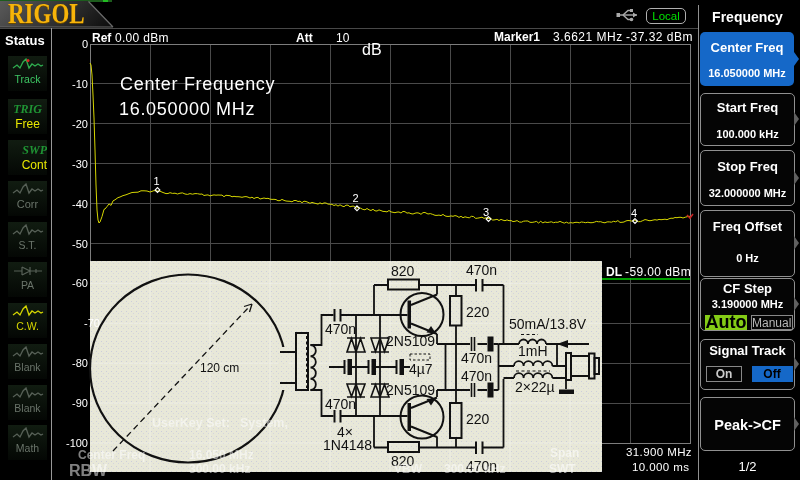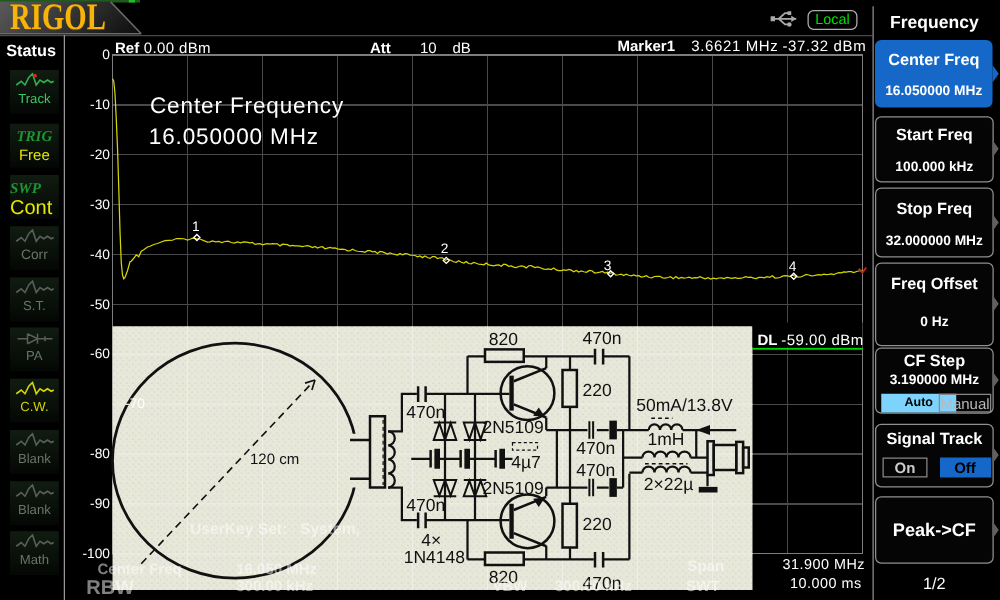--- a/index.html
+++ b/index.html
@@ -170,33 +170,33 @@
       <g fill="#fff" fill-opacity="0.5" font-family="Liberation Sans" font-weight="bold" font-size="12.5">
         <text x="152" y="427">UserKey Set:</text>
         <text x="240" y="427">System,</text>
       </g>
 </svg>
 
 <div class="ab w b" style="left:92px;top:31px;font-size:12px">Ref</div>
 <div class="ab w" style="left:115px;top:31px;font-size:12px;letter-spacing:0.3px">0.00 dBm</div>
 <div class="ab w b" style="left:296px;top:31px;font-size:12px">Att</div>
 <div class="ab w" style="left:336px;top:31px;font-size:12px">10</div>
-    <div class="ab w" style="left:362px;top:31px;font-size:12px">dB</div>
+    <div class="ab w" style="left:362px;top:41px;font-size:16px">dB</div>
 <div class="ab w b" style="left:494px;top:30px;font-size:12px">Marker1</div>
 <div class="ab w" style="left:553px;top:30px;font-size:12px;letter-spacing:0.5px">3.6621 MHz</div>
 <div class="ab w" style="left:626px;top:30px;font-size:12px;letter-spacing:0.5px">-37.32 dBm</div>
 
 <div style="position:absolute;right:712px;top:38.0px;width:80px;text-align:right;font-size:11px;color:#fff">0</div>
     <div style="position:absolute;right:712px;top:77.9px;width:80px;text-align:right;font-size:11px;color:#fff">-10</div>
     <div style="position:absolute;right:712px;top:117.8px;width:80px;text-align:right;font-size:11px;color:#fff">-20</div>
     <div style="position:absolute;right:712px;top:157.7px;width:80px;text-align:right;font-size:11px;color:#fff">-30</div>
     <div style="position:absolute;right:712px;top:197.6px;width:80px;text-align:right;font-size:11px;color:#fff">-40</div>
     <div style="position:absolute;right:712px;top:237.5px;width:80px;text-align:right;font-size:11px;color:#fff">-50</div>
     <div style="position:absolute;right:712px;top:277.4px;width:80px;text-align:right;font-size:11px;color:#fff">-60</div>
-    <div style="position:absolute;right:684px;top:317.3px;width:80px;text-align:right;font-size:11px;color:#fff">-70</div>
+    <div style="position:absolute;right:700px;top:317.3px;width:80px;text-align:right;font-size:11px;color:#fff">-70</div>
     <div style="position:absolute;right:712px;top:357.2px;width:80px;text-align:right;font-size:11px;color:#fff">-80</div>
     <div style="position:absolute;right:712px;top:397.1px;width:80px;text-align:right;font-size:11px;color:#fff">-90</div>
     <div style="position:absolute;right:712px;top:437.0px;width:80px;text-align:right;font-size:11px;color:#fff">-100</div>
 
 <div class="ab w" style="left:120px;top:73.5px;font-size:18px;letter-spacing:0.7px">Center Frequency</div>
 <div class="ab w" style="left:119px;top:98.5px;font-size:18px;letter-spacing:0.7px">16.050000 MHz</div>
 
 <div class="ab" style="left:602px;top:258px;width:88px;height:20px;background:#000"></div>
     <div class="ab w b" style="left:606px;top:264.5px;font-size:12px">DL</div>
 <div class="ab w" style="left:625px;top:264.5px;font-size:12px;letter-spacing:0.4px">-59.00 dBm</div>
@@ -218,23 +218,23 @@
       <svg width="32" height="14" viewBox="0 0 32 14" style="display:block;margin:2px auto 0">
         <path d="M1,10 l4,-3 3,3 3,-6 3,-3 3,9 3,-4 3,2 3,-2 3,2 2,-1" stroke="#2fae4f" stroke-width="1.3" fill="none"></path>
         <circle cx="16" cy="2.5" r="1.5" fill="#dd2222"></circle>
       </svg>
       <div style="font-size:10.5px;color:#3ec764;margin-top:1px">Track</div>
     </div>
     <div class="ab" style="left:8px;top:99px;width:39px;height:35px;background:linear-gradient(180deg,#111c11,#040704);text-align:center;overflow:hidden">
       <div style="font-family:'Liberation Serif',serif;font-style:italic;font-weight:bold;font-size:12px;color:#1f9434;margin-top:3px">TRIG</div>
       <div style="font-size:12px;color:#e8e800;margin-top:0px">Free</div>
     </div>
-    <div class="ab" style="left:8px;top:140px;width:39px;height:35px;background:linear-gradient(180deg,#111c11,#040704);text-align:left;overflow:hidden">
+    <div class="ab" style="left:8px;top:140px;width:39px;height:35px;background:linear-gradient(180deg,#111c11,#040704);text-align:right;overflow:hidden">
       <div style="font-family:'Liberation Serif',serif;font-style:italic;font-weight:bold;font-size:12px;color:#1f9434;margin-top:3px">SWP</div>
-      <div style="font-size:16px;color:#e8e800;margin-top:0px">Cont</div>
+      <div style="font-size:12px;color:#e8e800;margin-top:0px">Cont</div>
     </div>
     <div class="ab" style="left:8px;top:181px;width:39px;height:35px;background:linear-gradient(180deg,#111c11,#040704);text-align:center;overflow:hidden">
       <svg width="32" height="14" viewBox="0 0 32 14" style="display:block;margin:2px auto 0">
         <path d="M1,10 l4,-3 3,3 3,-6 3,-3 3,9 3,-4 3,2 3,-2 3,2 2,-1" stroke="#576057" stroke-width="1.3" fill="none"></path>
       </svg>
       <div style="font-size:11px;color:#6a746a;margin-top:1px">Corr</div>
     </div>
     <div class="ab" style="left:8px;top:222px;width:39px;height:35px;background:linear-gradient(180deg,#111c11,#040704);text-align:center;overflow:hidden">
       <svg width="32" height="14" viewBox="0 0 32 14" style="display:block;margin:2px auto 0">
         <path d="M1,10 l4,-3 3,3 3,-6 3,-3 3,9 3,-4 3,2 3,-2 3,2 2,-1" stroke="#576057" stroke-width="1.3" fill="none"></path>
@@ -287,22 +287,22 @@
     <div class="bt1" style="left:700px;top:159px;width:95px">Stop Freq</div>
     <div class="bt2" style="left:700px;top:187px;width:95px">32.000000 MHz</div>
     <div class="btn" style="top:210px;height:67px"></div>
     <div class="tri" style="top:236px"></div>
     <div class="bt1" style="left:700px;top:219px;width:95px">Freq Offset</div>
     <div class="bt2" style="left:700px;top:252px;width:95px">0 Hz</div>
     <div class="btn" style="top:278px;height:53px"></div>
     <div class="tri" style="top:297px"></div>
     <div class="bt1" style="left:700px;top:281px;width:95px">CF Step</div>
     <div class="bt2" style="left:700px;top:298px;width:95px">3.190000 MHz</div>
-    <div class="ab" style="left:705px;top:315px;width:60px;height:15px;background:#7dd3fc;color:#000;font-weight:bold;font-size:10px;text-align:center;line-height:15px">Auto</div>
-    <div class="ab" style="left:751px;top:315px;width:42px;height:15px;border:1px solid #888;color:#b8b8b8;font-size:12px;text-align:center;line-height:14px">Manual</div>
+    <div class="ab" style="left:705px;top:315px;width:42px;height:15px;background:#84cc16;color:#000;font-weight:bold;font-size:18px;text-align:center;line-height:15px">Auto</div>
+    <div class="ab" style="left:751px;top:315px;width:42px;height:15px;border:1px solid #888;color:#b8b8b8;font-size:12px;line-height:14px">Manual</div>
     <div class="btn" style="top:339px;height:51px"></div>
     <div class="tri" style="top:357px"></div>
     <div class="bt1" style="left:700px;top:343px;width:95px">Signal Track</div>
     <div class="ab" style="left:706px;top:366px;width:36px;height:16px;border:1px solid #888;color:#ccc;font-weight:bold;font-size:12px;text-align:center;line-height:15px">On</div>
     <div class="ab" style="left:751.5px;top:366px;width:41px;height:16px;background:#1568c8;color:#000;font-weight:bold;font-size:12px;text-align:center;line-height:16px">Off</div>
     <div class="btn" style="top:397px;height:54px"></div>
     <div class="tri" style="top:417px"></div>
     <div class="ab w b" style="left:700px;top:417px;width:95px;text-align:center;font-size:14.5px">Peak-&gt;CF</div>
     <div class="ab w" style="left:700px;top:459px;width:95px;text-align:center;font-size:13px">1/2</div>
 </div>

